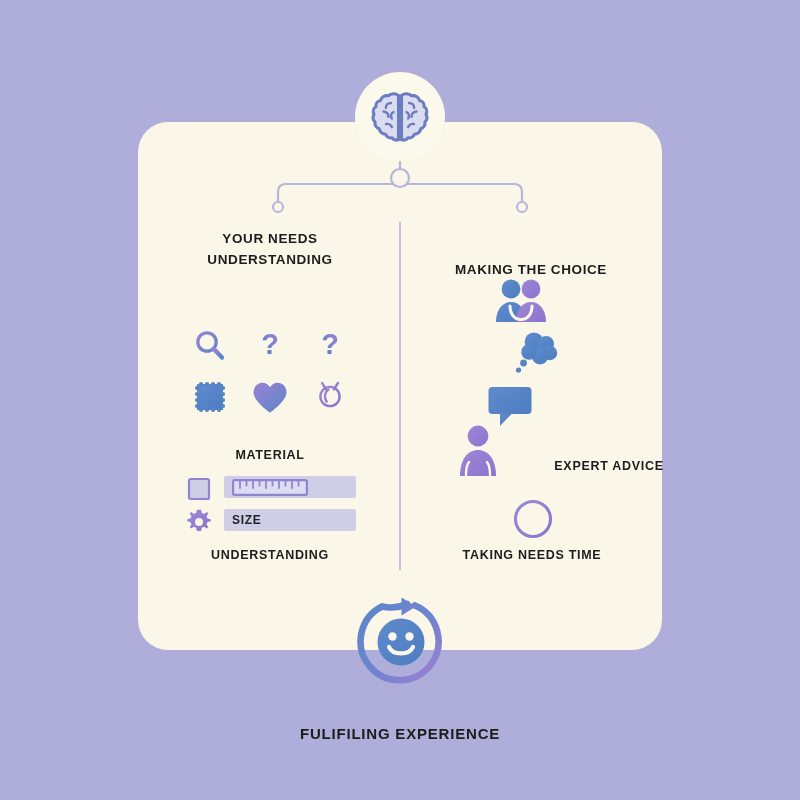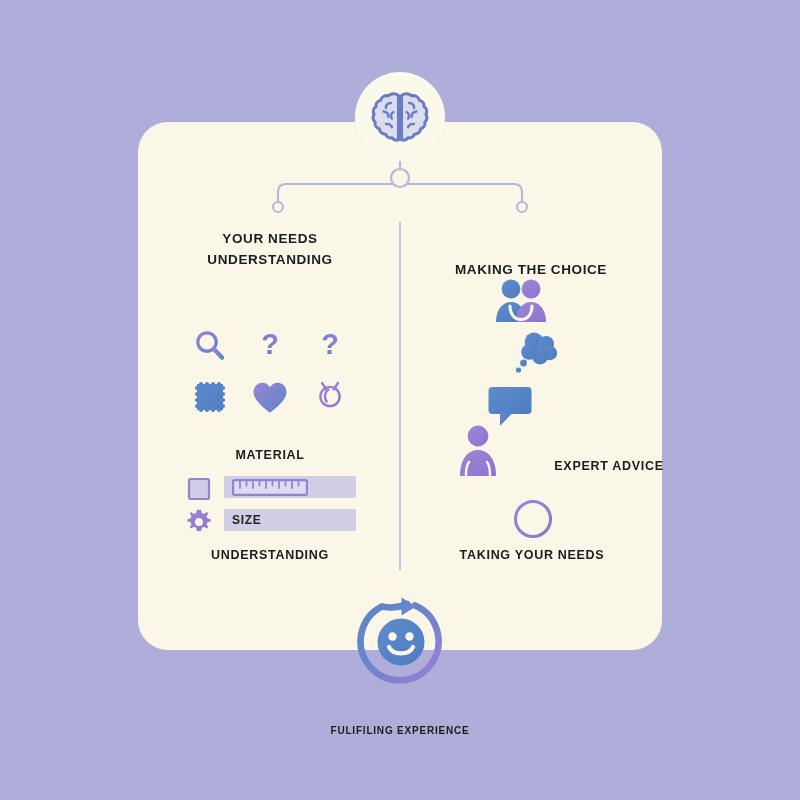--- a/index.html
+++ b/index.html
@@ -184,21 +184,21 @@
     height: 92px;
     z-index: 7;
   }
   .bottom-label {
     position: absolute;
     left: 200px;
     top: 725px;
     width: 400px;
     text-align: center;
     z-index: 7;
-    font-size: 10px;
+    font-size: 15px;
     font-weight: bold;
     letter-spacing: 0.8px;
     color: #1c1c1c;
   }
 </style>
 </head>
 <body>
 
 <div id="stage">
 
@@ -440,21 +440,21 @@
 
   <div class="r-label expert">EXPERT ADVICE</div>
 
   <div class="r-clock">
     <svg width="42" height="42" viewBox="0 0 42 42">
       <circle cx="21" cy="21" r="17.5" fill="none" stroke="url(#gPur)" stroke-width="3.1"></circle>
       <path d="M21 9.5 L21 21.5" stroke="url(#gPur)" stroke-width="3.1" stroke-linecap="round"></path>
     </svg>
   </div>
 
-  <div class="r-label time">TAKING YOUR NEEDS</div>
+  <div class="r-label time">TAKING NEEDS TIME</div>
 
   <div class="smiley">
     <svg width="92" height="92" viewBox="0 0 92 92">
       <path d="M60 10.5 A39 39 0 1 1 27 11.5 A39 39 0 0 0 52 9" fill="none" stroke="url(#gRing)" stroke-width="6.6" stroke-linecap="round"></path>
       <path d="M46.5 2.5 L61 11.5 L46.5 20.5 Z" fill="url(#gRing)"></path>
       <circle cx="46" cy="47" r="23.5" fill="url(#gBlue)"></circle>
       <circle cx="37.5" cy="41.5" r="4.2" fill="#faf6e8"></circle>
       <circle cx="54.5" cy="41.5" r="4.2" fill="#faf6e8"></circle>
       <path d="M34 52 C37.5 60.5 54.5 60.5 58 52" fill="none" stroke="#faf6e8" stroke-width="4.2" stroke-linecap="round"></path>
     </svg>

